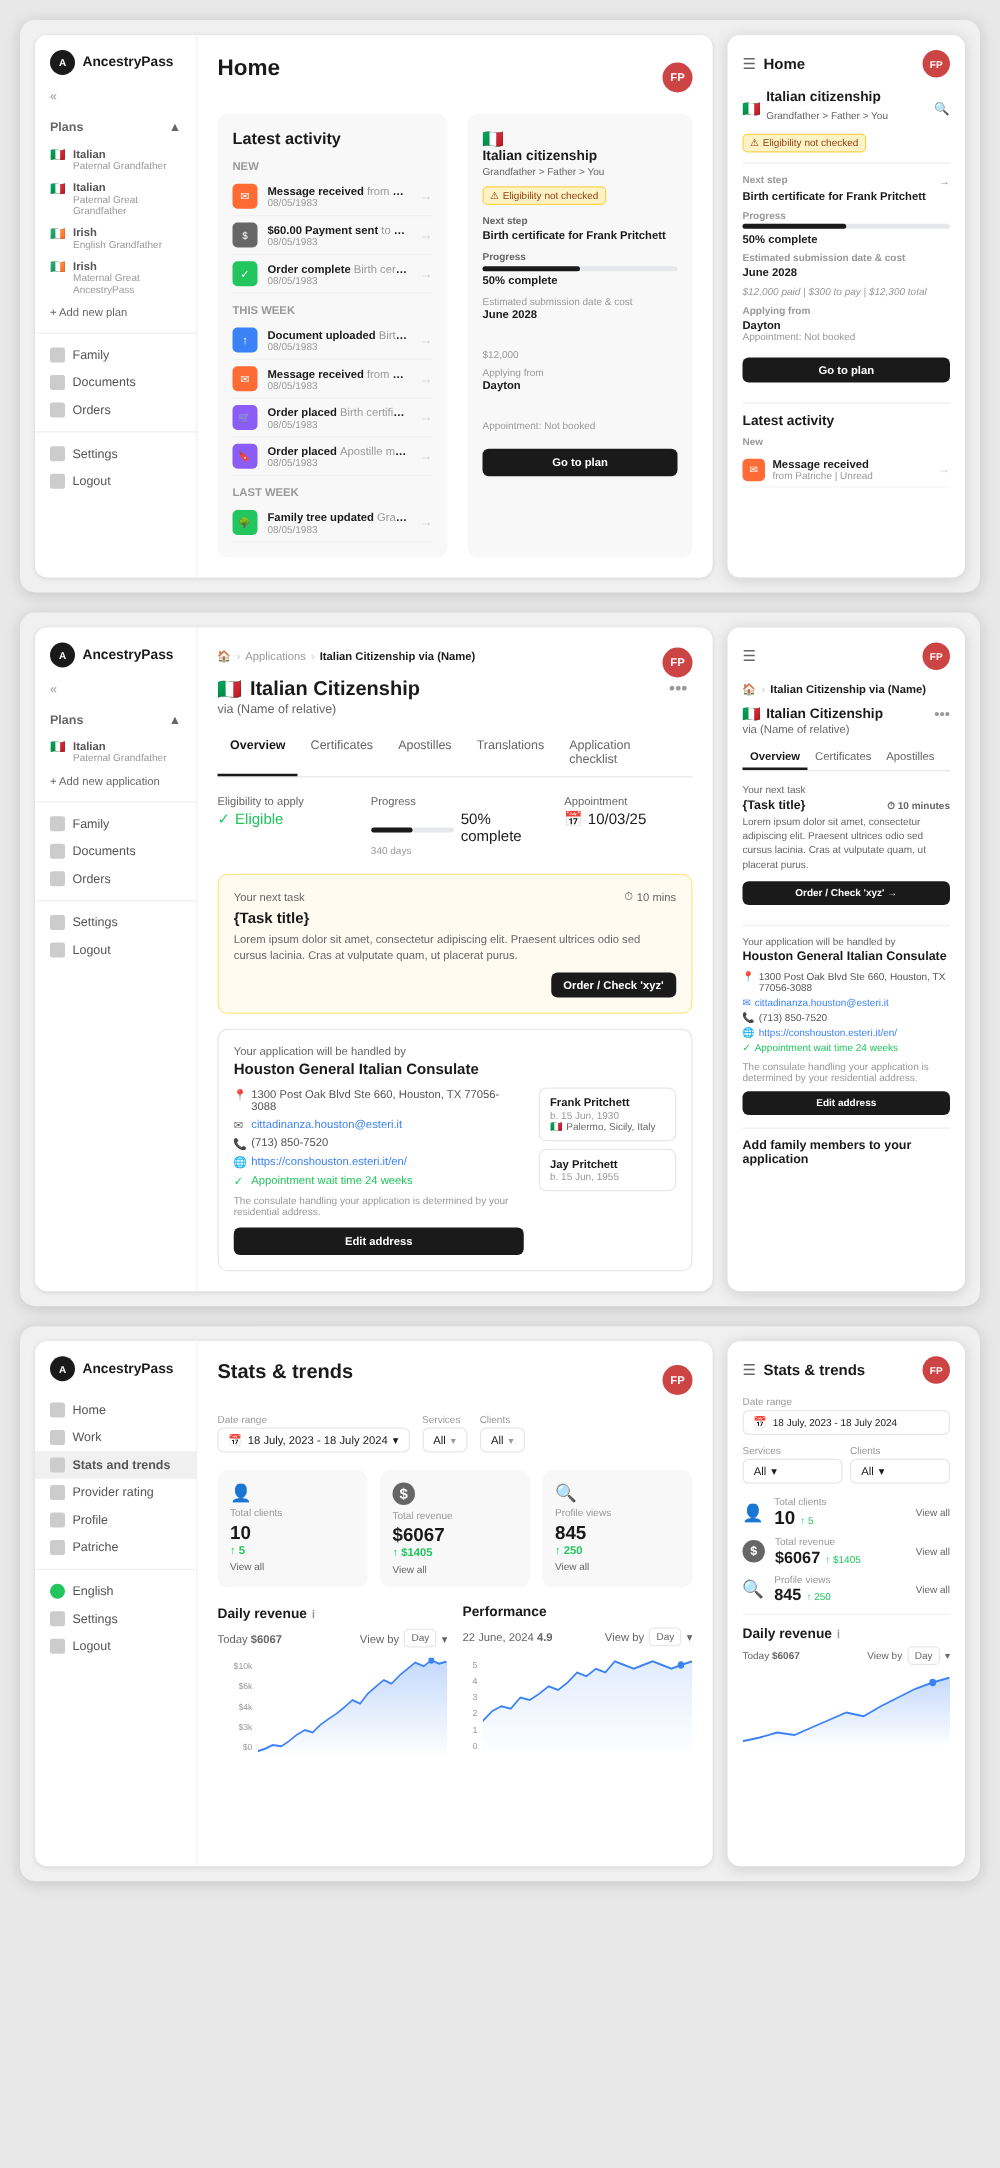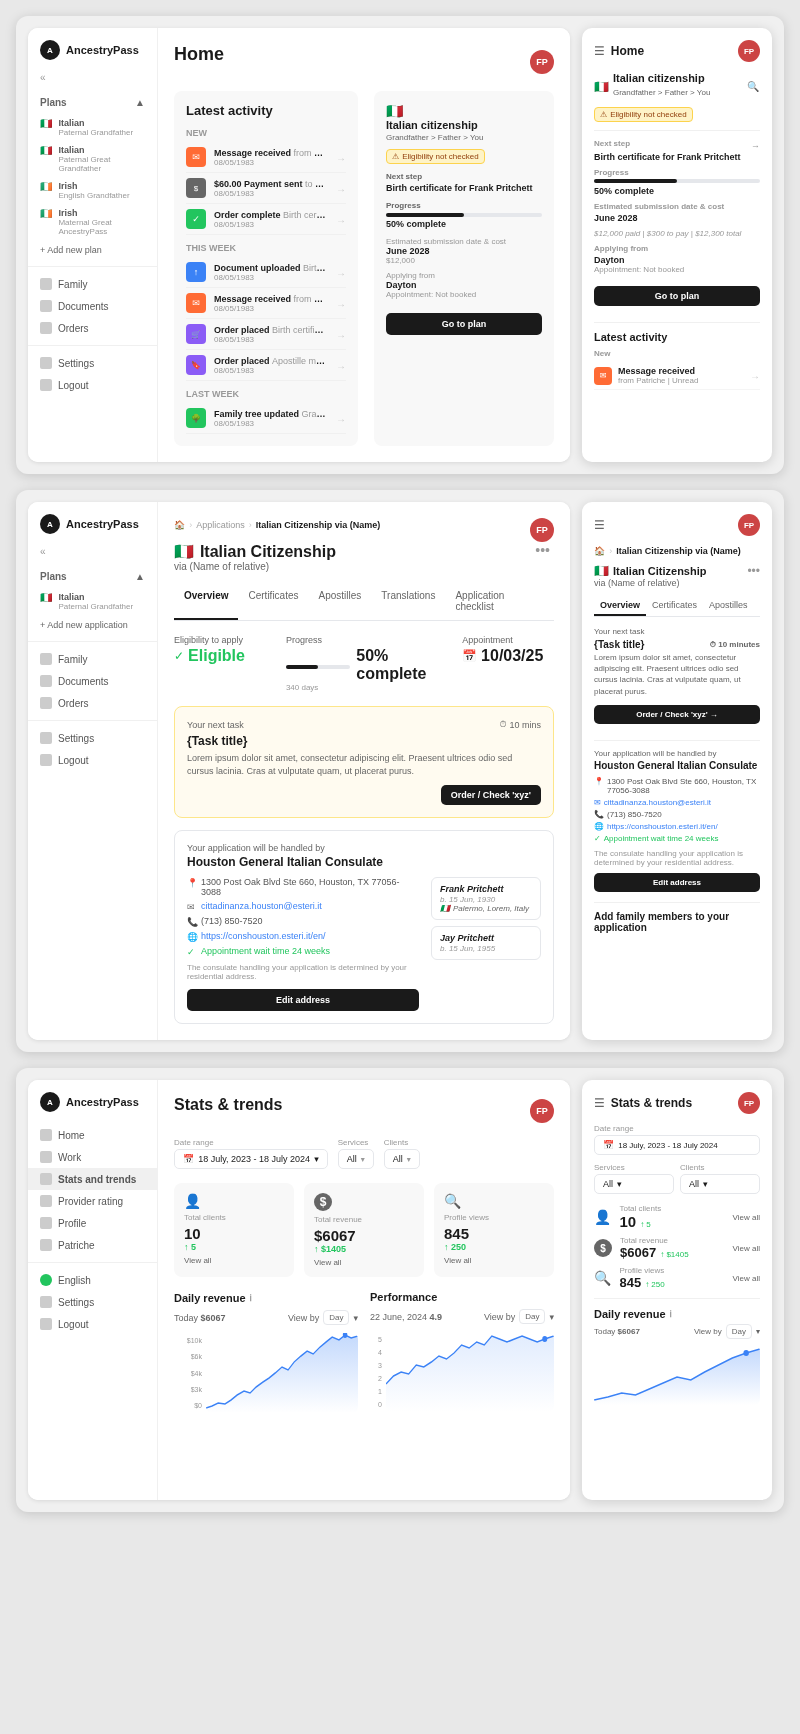--- a/index.html
+++ b/index.html
@@ -156,21 +156,21 @@
     }
     .plan-label { font-size: 8px; color: #666; margin-bottom: 2px; font-weight: 600; }
     .plan-next-step { font-size: 9px; font-weight: 600; color: #1a1a1a; margin-bottom: 8px; }
     .plan-progress-label { font-size: 8px; color: #666; margin-bottom: 3px; font-weight: 600; }
     .progress-bar-wrap { height: 4px; background: #e5e7eb; border-radius: 2px; margin-bottom: 2px; }
     .progress-bar-fill { height: 100%; background: #1a1a1a; border-radius: 2px; }
     .progress-text { font-size: 9px; font-weight: 700; color: #1a1a1a; margin-bottom: 8px; }
     .plan-info-row { margin-bottom: 6px; }
     .plan-info-label { font-size: 8px; color: #999; }
     .plan-info-val { font-size: 9px; font-weight: 600; color: #1a1a1a; }
-    .plan-info-sub { font-size: 8px; color: #999; }
+    .plan-info-sub { font-size: 8px; color: #999; margin-top: 23px; }
     .go-to-plan-btn {
       width: 100%; background: #1a1a1a; color: white;
       border: none; border-radius: 5px; padding: 6px;
       font-size: 9px; font-weight: 600; cursor: pointer; text-align: center;
       margin-top: 8px;
     }
 
     
     .side-panel {
       width: 190px;
@@ -232,21 +232,21 @@
     .tab-item {
       padding: 6px 10px; font-size: 10px; color: #666; cursor: pointer;
       border-bottom: 2px solid transparent;
     }
     .tab-item.active { color: #1a1a1a; border-bottom-color: #1a1a1a; font-weight: 600; }
     .citizenship-stats {
       display: flex; gap: 20px; margin-bottom: 14px;
     }
     .stat-block { flex: 1; }
     .stat-label { font-size: 9px; color: #666; margin-bottom: 2px; }
-    .stat-val { font-size: 16px; font-weight: 700; color: #1a1a1a; }
+    .stat-val { font-size: 12px; font-weight: 400; color: #1a1a1a; }
     .stat-val.green { color: #22c55e; }
     .stat-sub { font-size: 8px; color: #999; }
     .progress-bar-sm { height: 4px; background: #e5e7eb; border-radius: 2px; margin-top: 4px; }
     .progress-fill-sm { height: 100%; background: #1a1a1a; border-radius: 2px; }
     .task-card {
       background: #fffbf0;
       border: 1px solid #fde68a;
       border-radius: 8px;
       padding: 12px;
       margin-bottom: 12px;
@@ -273,21 +273,21 @@
     .consulate-name { font-size: 12px; font-weight: 700; color: #1a1a1a; }
     .consulate-layout { display: flex; gap: 12px; }
     .consulate-info { flex: 1; }
     .consulate-row {
       display: flex; align-items: flex-start; gap: 4px;
       margin-bottom: 4px; font-size: 9px; color: #555;
     }
     .consulate-icon { color: #666; width: 10px; flex-shrink: 0; margin-top: 1px; }
     .consulate-link { color: #3b82f6; }
     .consulate-green { color: #22c55e; }
-    .persons-list { width: 110px; font-style: italic; }
+    .persons-list { width: 110px; }
     .person-card {
       border: 1px solid #e5e7eb; border-radius: 6px;
       padding: 6px 8px; margin-bottom: 6px; font-size: 8px;
     }
     .person-name { font-weight: 700; font-size: 9px; margin-bottom: 1px; }
     .person-dob { color: #999; }
     .person-loc { display: flex; align-items: center; gap: 3px; color: #666; }
     .edit-address-btn {
       width: 100%; background: #1a1a1a; color: white; border: none; border-radius: 5px;
       padding: 6px; font-size: 9px; font-weight: 600; cursor: pointer;
@@ -771,21 +771,21 @@
               </div>
               <div class="consulate-note">The consulate handling your application is determined by your residential address.</div>
               <button class="edit-address-btn">Edit address</button>
             </div>
             <div class="persons-list">
               <div class="person-card">
                 <div class="person-name">Frank Pritchett</div>
                 <div class="person-dob">b. 15 Jun, 1930</div>
                 <div class="person-loc">
                   <span>🇮🇹</span>
-                  <span>Palermo, Lorem, Italy</span>
+                  <span>Palermo, Sicily, Italy</span>
                 </div>
               </div>
               <div class="person-card">
                 <div class="person-name">Jay Pritchett</div>
                 <div class="person-dob">b. 15 Jun, 1955</div>
               </div>
             </div>
           </div>
         </div>
       </div>

